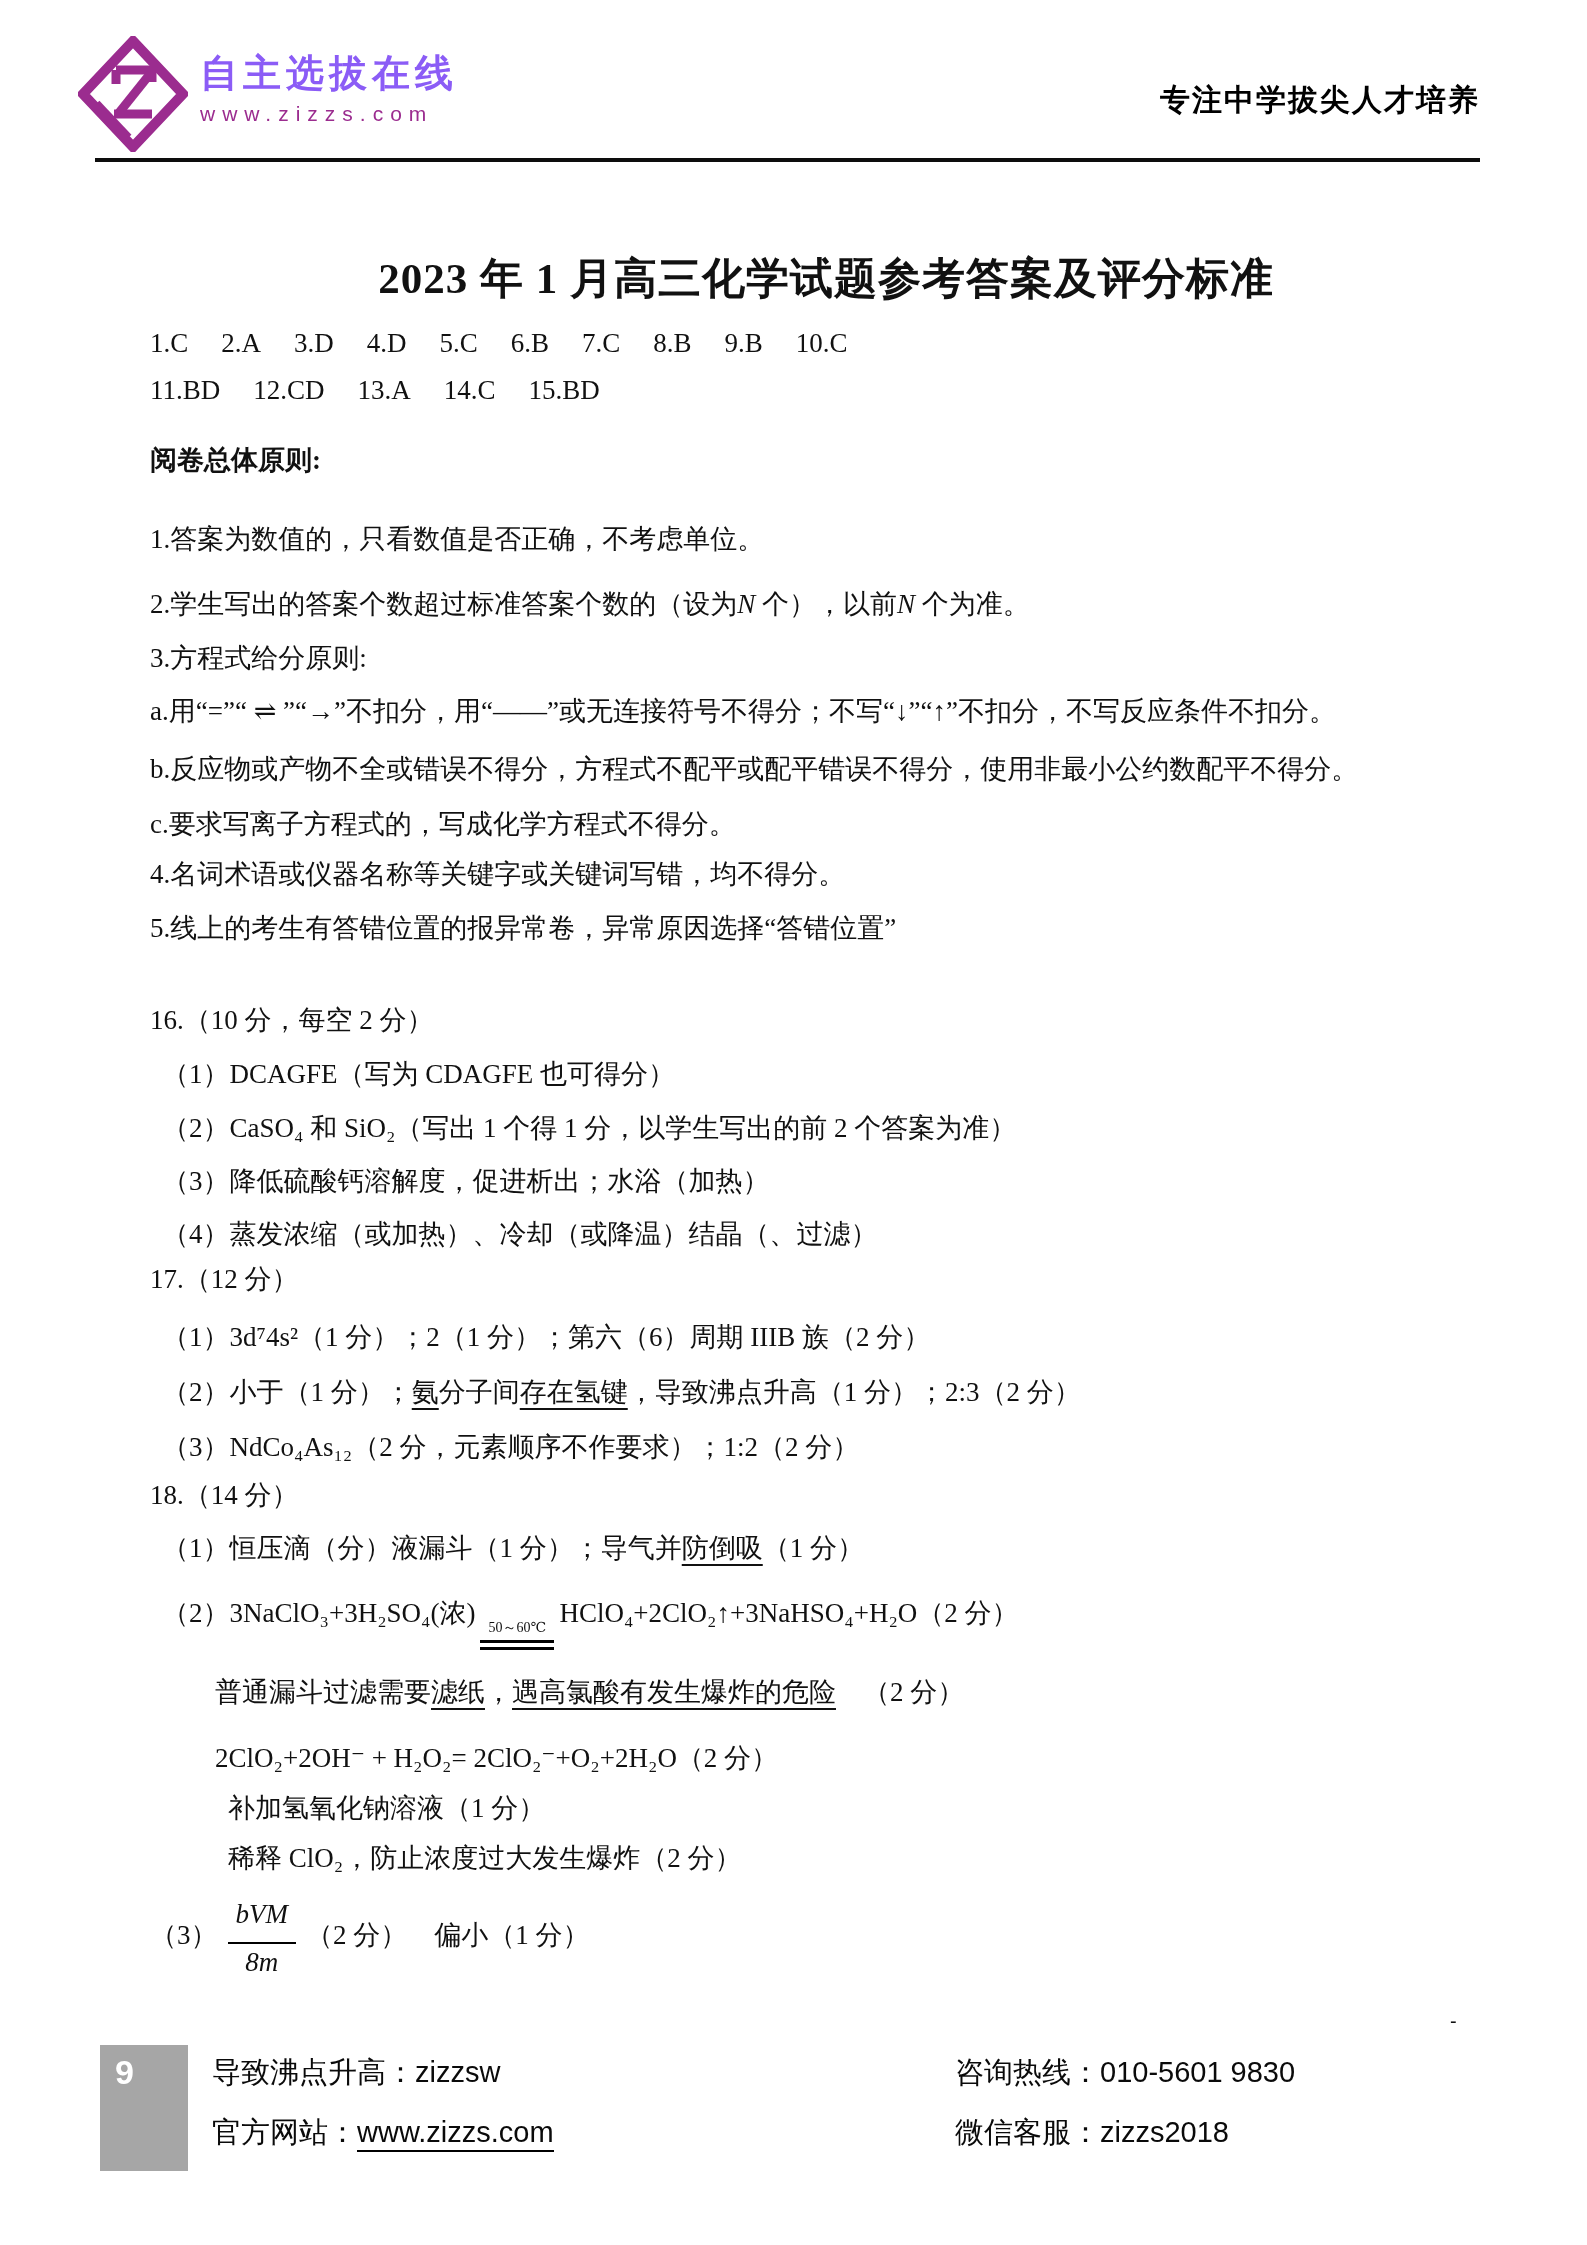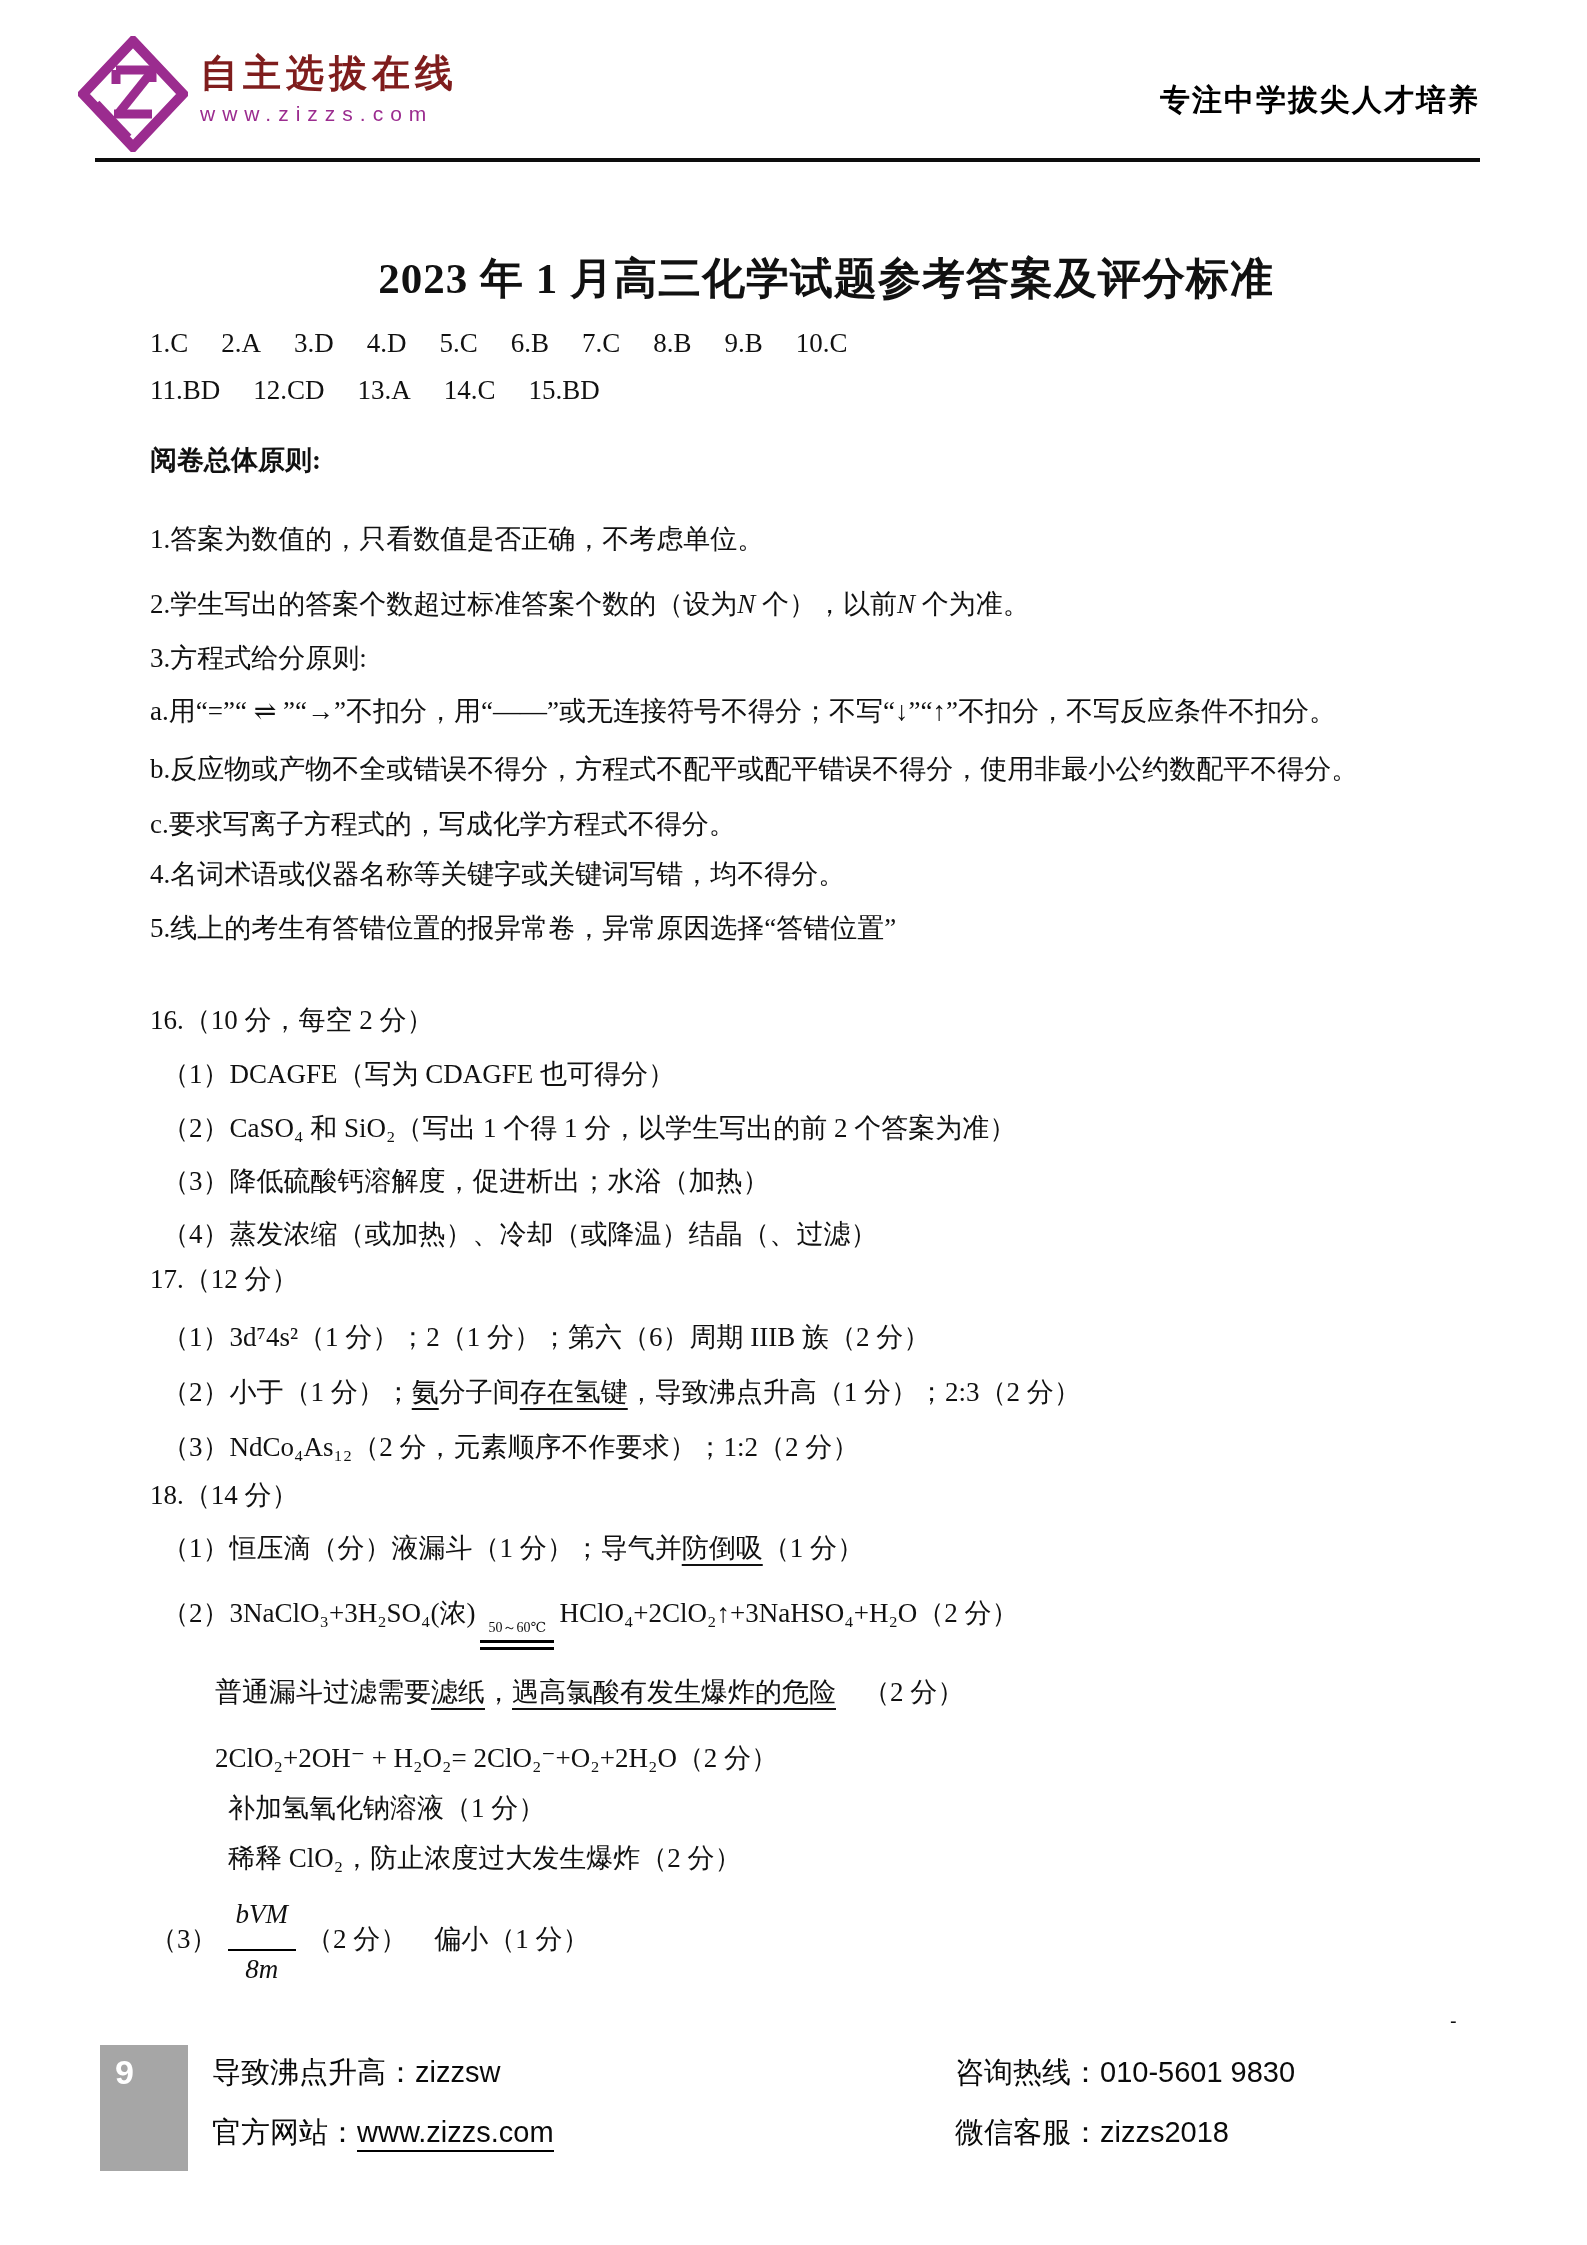--- a/index.html
+++ b/index.html
@@ -8,21 +8,21 @@
     width:1587px;height:2245px;
     background:#fff;
     color:#111;
     font-family:"Liberation Serif","DejaVu Serif",serif;
     overflow:hidden;
   }
   
   .header{display:flex;align-items:flex-start;padding:36px 107px 0 78px;}
   .logo-wrap{width:110px;height:116px;flex:0 0 auto;}
   .brand{margin-left:12px;padding-top:16px;}
-  .brand-name{font-size:38px;font-weight:bold;color:#7f1d1d;letter-spacing:5px;line-height:42px;}
+  .brand-name{font-size:38px;font-weight:bold;color:#8b5cf6;letter-spacing:5px;line-height:42px;}
   .brand-url{font-size:21px;color:#9b2c8f;letter-spacing:7px;margin-top:8px;font-family:"Liberation Sans","DejaVu Sans",sans-serif;}
   .tagline{margin-left:auto;margin-top:44px;font-family:"Liberation Sans","DejaVu Sans",sans-serif;
     font-size:30px;font-weight:600;letter-spacing:2px;color:#000;}
   .rule{height:4px;background:#0d0d0d;margin:6px 107px 0 95px;}
   
   .content{padding:0 85px 0 150px;font-size:27px;}
   .title{font-size:43px;font-weight:bold;text-align:center;margin-top:94px;letter-spacing:1px;line-height:46px;}
   .line{line-height:37px;margin:17px 0 0 0;}
   .bold{font-weight:bold;}
   .ansrow{margin-top:26px;}
@@ -33,21 +33,21 @@
   .ind2{margin-left:78px;}
   .u{text-decoration:underline;text-underline-offset:7px;text-decoration-thickness:2px;}
   .nvar{font-style:italic;}
   
   .eqarrow{display:inline-flex;flex-direction:column;align-items:center;vertical-align:-10px;margin:0 5px;}
   .cond{font-size:14px;line-height:21px;letter-spacing:0;}
   .dbar{width:74px;height:4px;border-top:3px solid #000;border-bottom:3px solid #000;margin-top:2px;}
   
   .fracline{margin-top:22px;}
   .frac{display:inline-flex;flex-direction:column;align-items:center;vertical-align:middle;font-style:italic;margin:0 10px;line-height:30px;}
-  .fnum{border-bottom:2px solid #000;padding:0 8px 20px;}
+  .fnum{border-bottom:2px solid #000;padding:0 8px 13px;}
   .fden{padding-top:3px;}
   
   .pagenum-block{position:absolute;left:100px;top:2045px;width:88px;height:126px;background:#a6a6a6;}
   .pagenum{color:#fff;font-family:"Liberation Sans","DejaVu Sans",sans-serif;font-weight:bold;font-size:34px;padding:8px 0 0 15px;}
   .footer-col{position:absolute;font-family:"Liberation Sans","DejaVu Sans",sans-serif;font-size:29px;color:#0a0a0a;}
   .footer-left{left:212px;top:2054px;}
   .footer-right{left:955px;top:2054px;}
   .footer-line{line-height:36px;}
   .footer-line + .footer-line{margin-top:24px;}
   .site-link{border-bottom:2px solid #000;padding-bottom:2px;}

